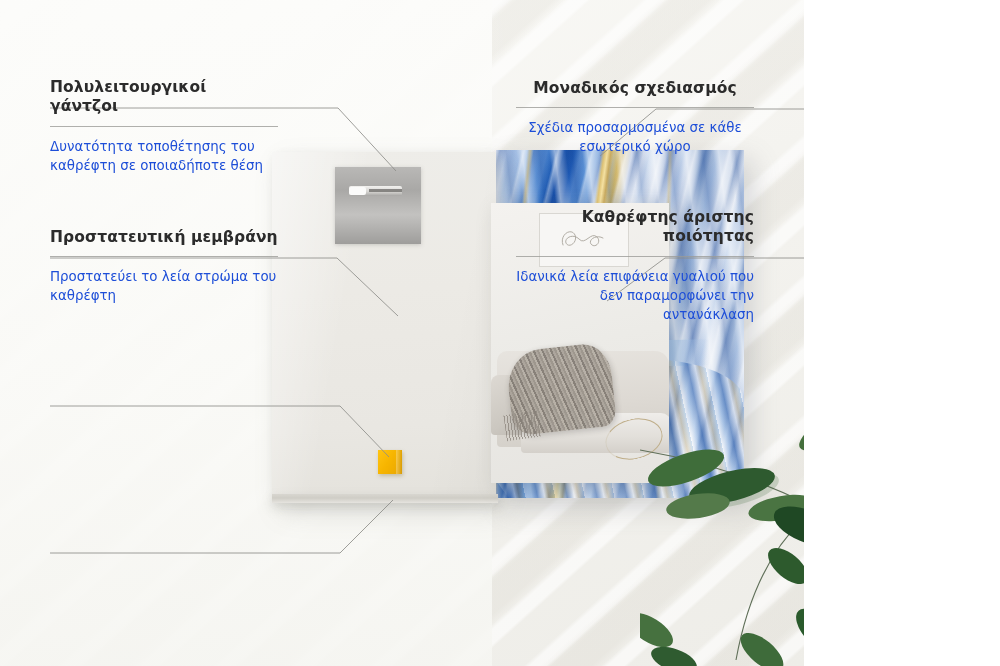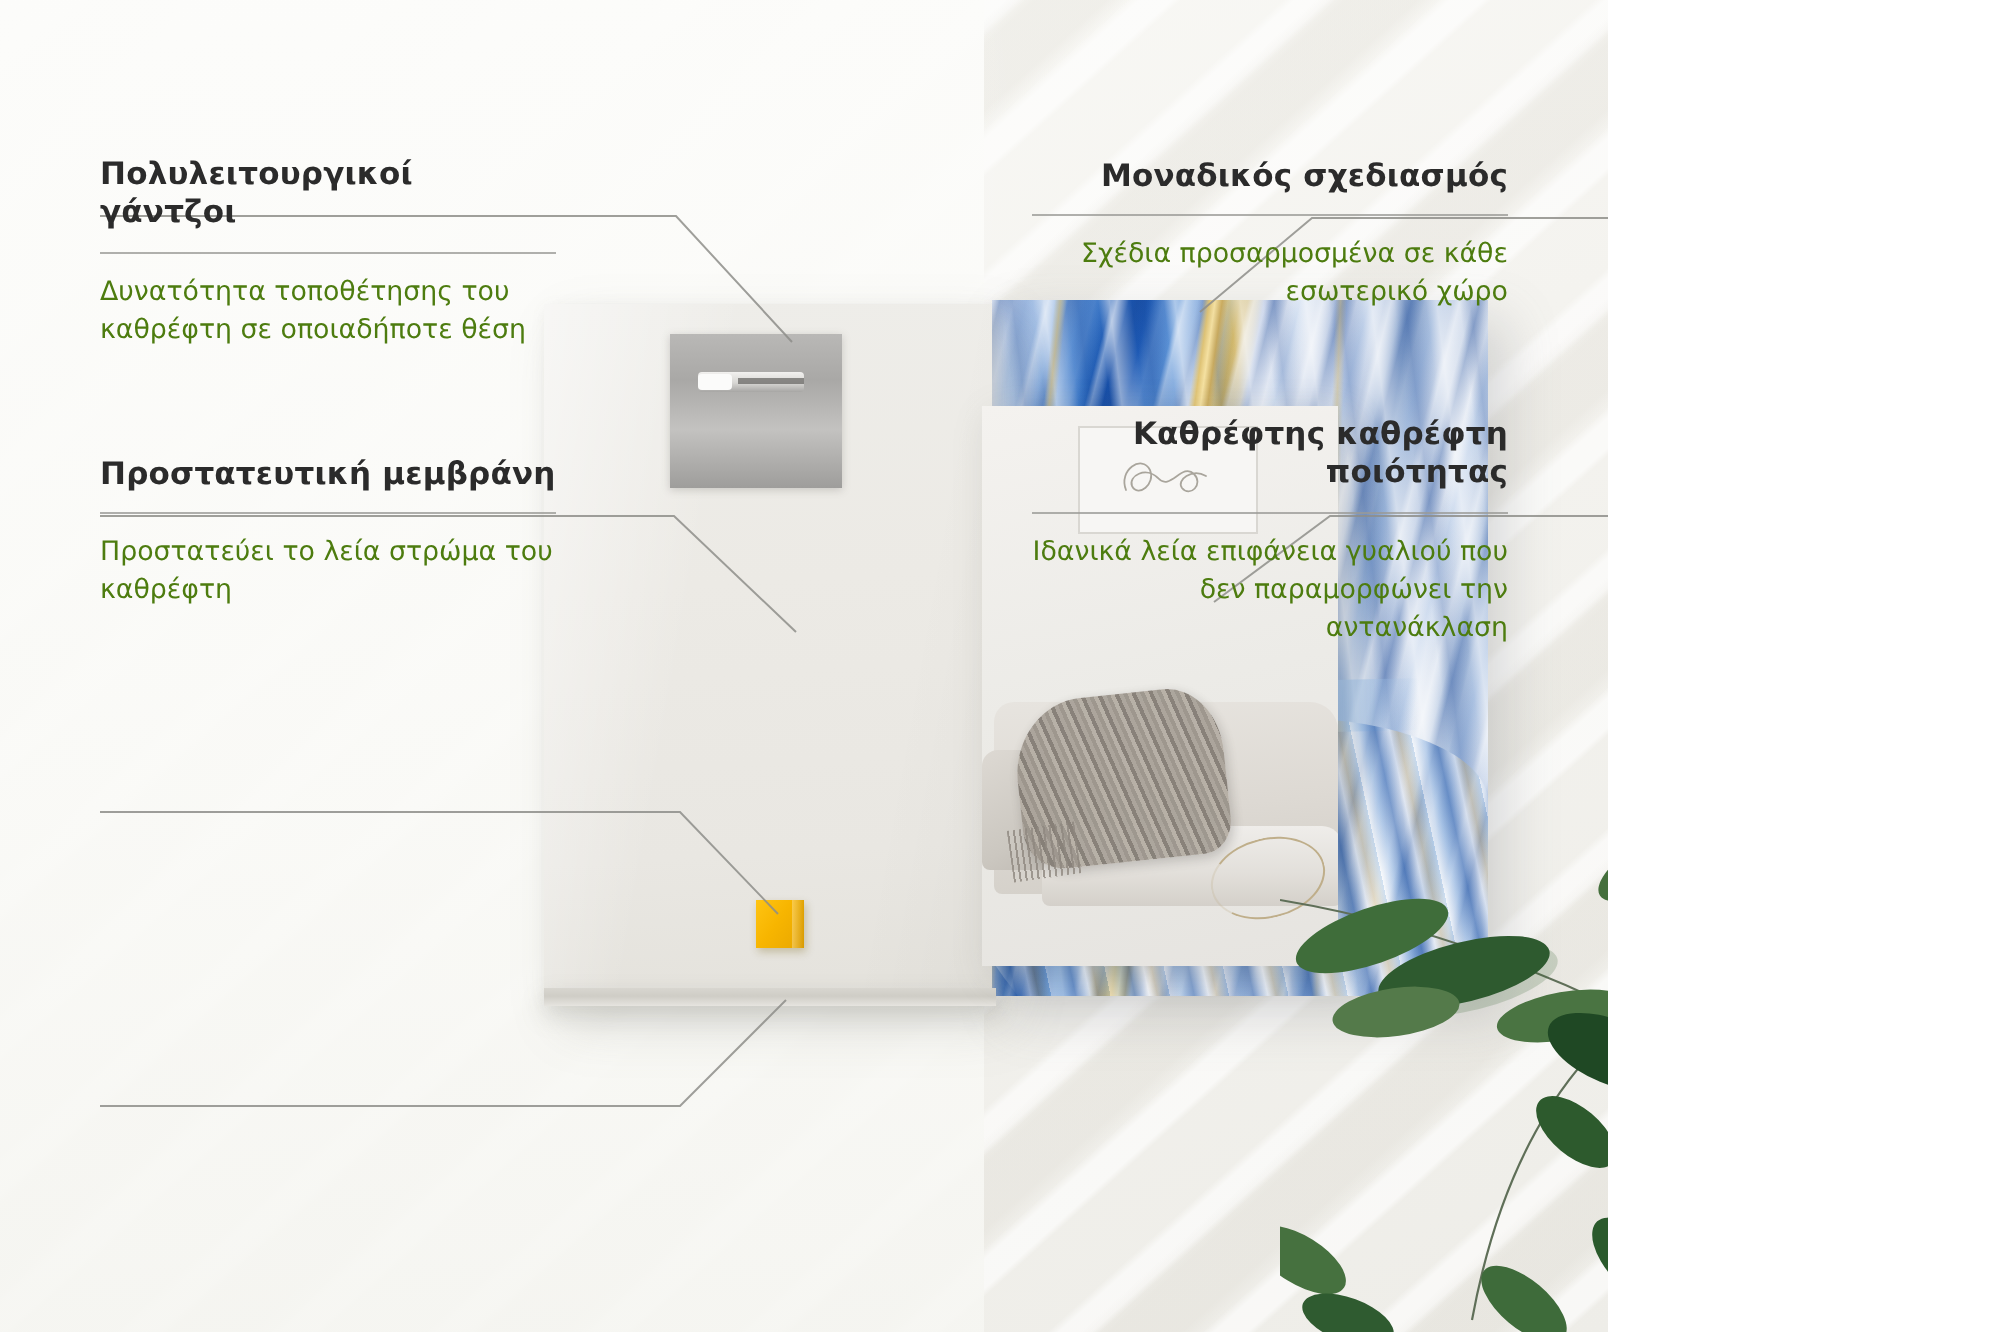--- a/index.html
+++ b/index.html
@@ -352,21 +352,21 @@
   .callout .rule {
     height: 1px;
     background: #9a9a96;
     opacity: 0.78;
     margin-bottom: 10px;
   }
   .callout p {
     margin: 0;
     font-size: 13.4px;
     line-height: 1.42;
-    color: #4d7c0f;
+    color: #1d4ed8;
     font-weight: normal;
   }
   .callout.left { text-align: left; }
   .callout.right { text-align: right; }
 
   
   .leaders {
     position: absolute;
     left: 0; top: 0;
     width: 1000px; height: 666px;
@@ -494,25 +494,25 @@
   </div>
 
   <div class="callout left" style="left:50px; top:228px; width:228px;">
     <h3>Προστατευτική μεμβράνη</h3>
     <div class="rule"></div>
     <p>Προστατεύει το λεία στρώμα του καθρέφτη</p>
   </div>
 
 
 
-  <div class="callout right" style="right:50px; top:79px; width:238px;">
+  <div class="callout right" style="right:50px; top:79px; width:238px;text-align:center;">
     <h3>Μοναδικός σχεδιασμός</h3>
     <div class="rule"></div>
     <p>Σχέδια προσαρμοσμένα σε κάθε εσωτερικό χώρο</p>
   </div>
 
   <div class="callout right" style="right:50px; top:208px; width:238px;">
-    <h3>Καθρέφτης καθρέφτη ποιότητας</h3>
+    <h3>Καθρέφτης άριστης ποιότητας</h3>
     <div class="rule"></div>
     <p>Ιδανικά λεία επιφάνεια γυαλιού που δεν παραμορφώνει την αντανάκλαση</p>
   </div>
 
 </div>
 
 </body></html>

